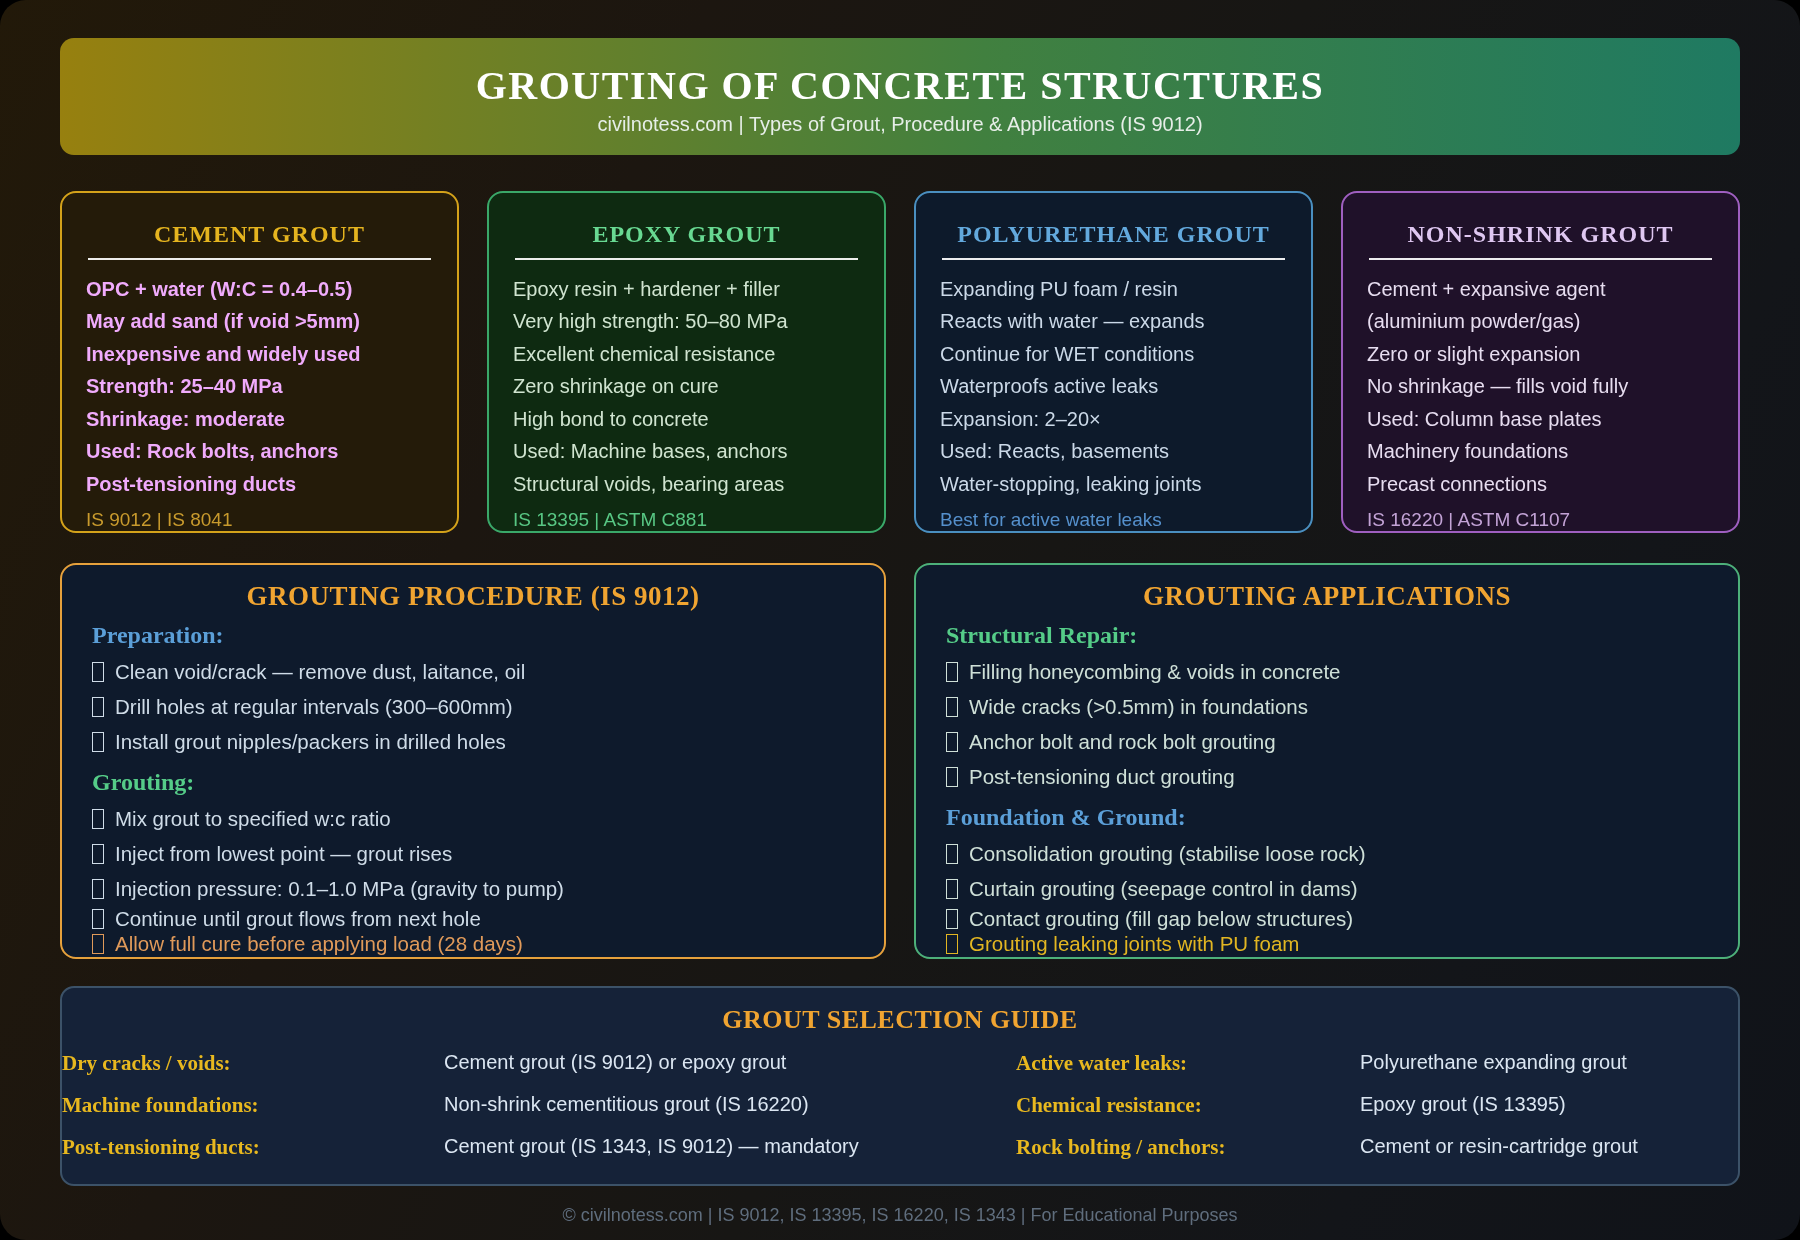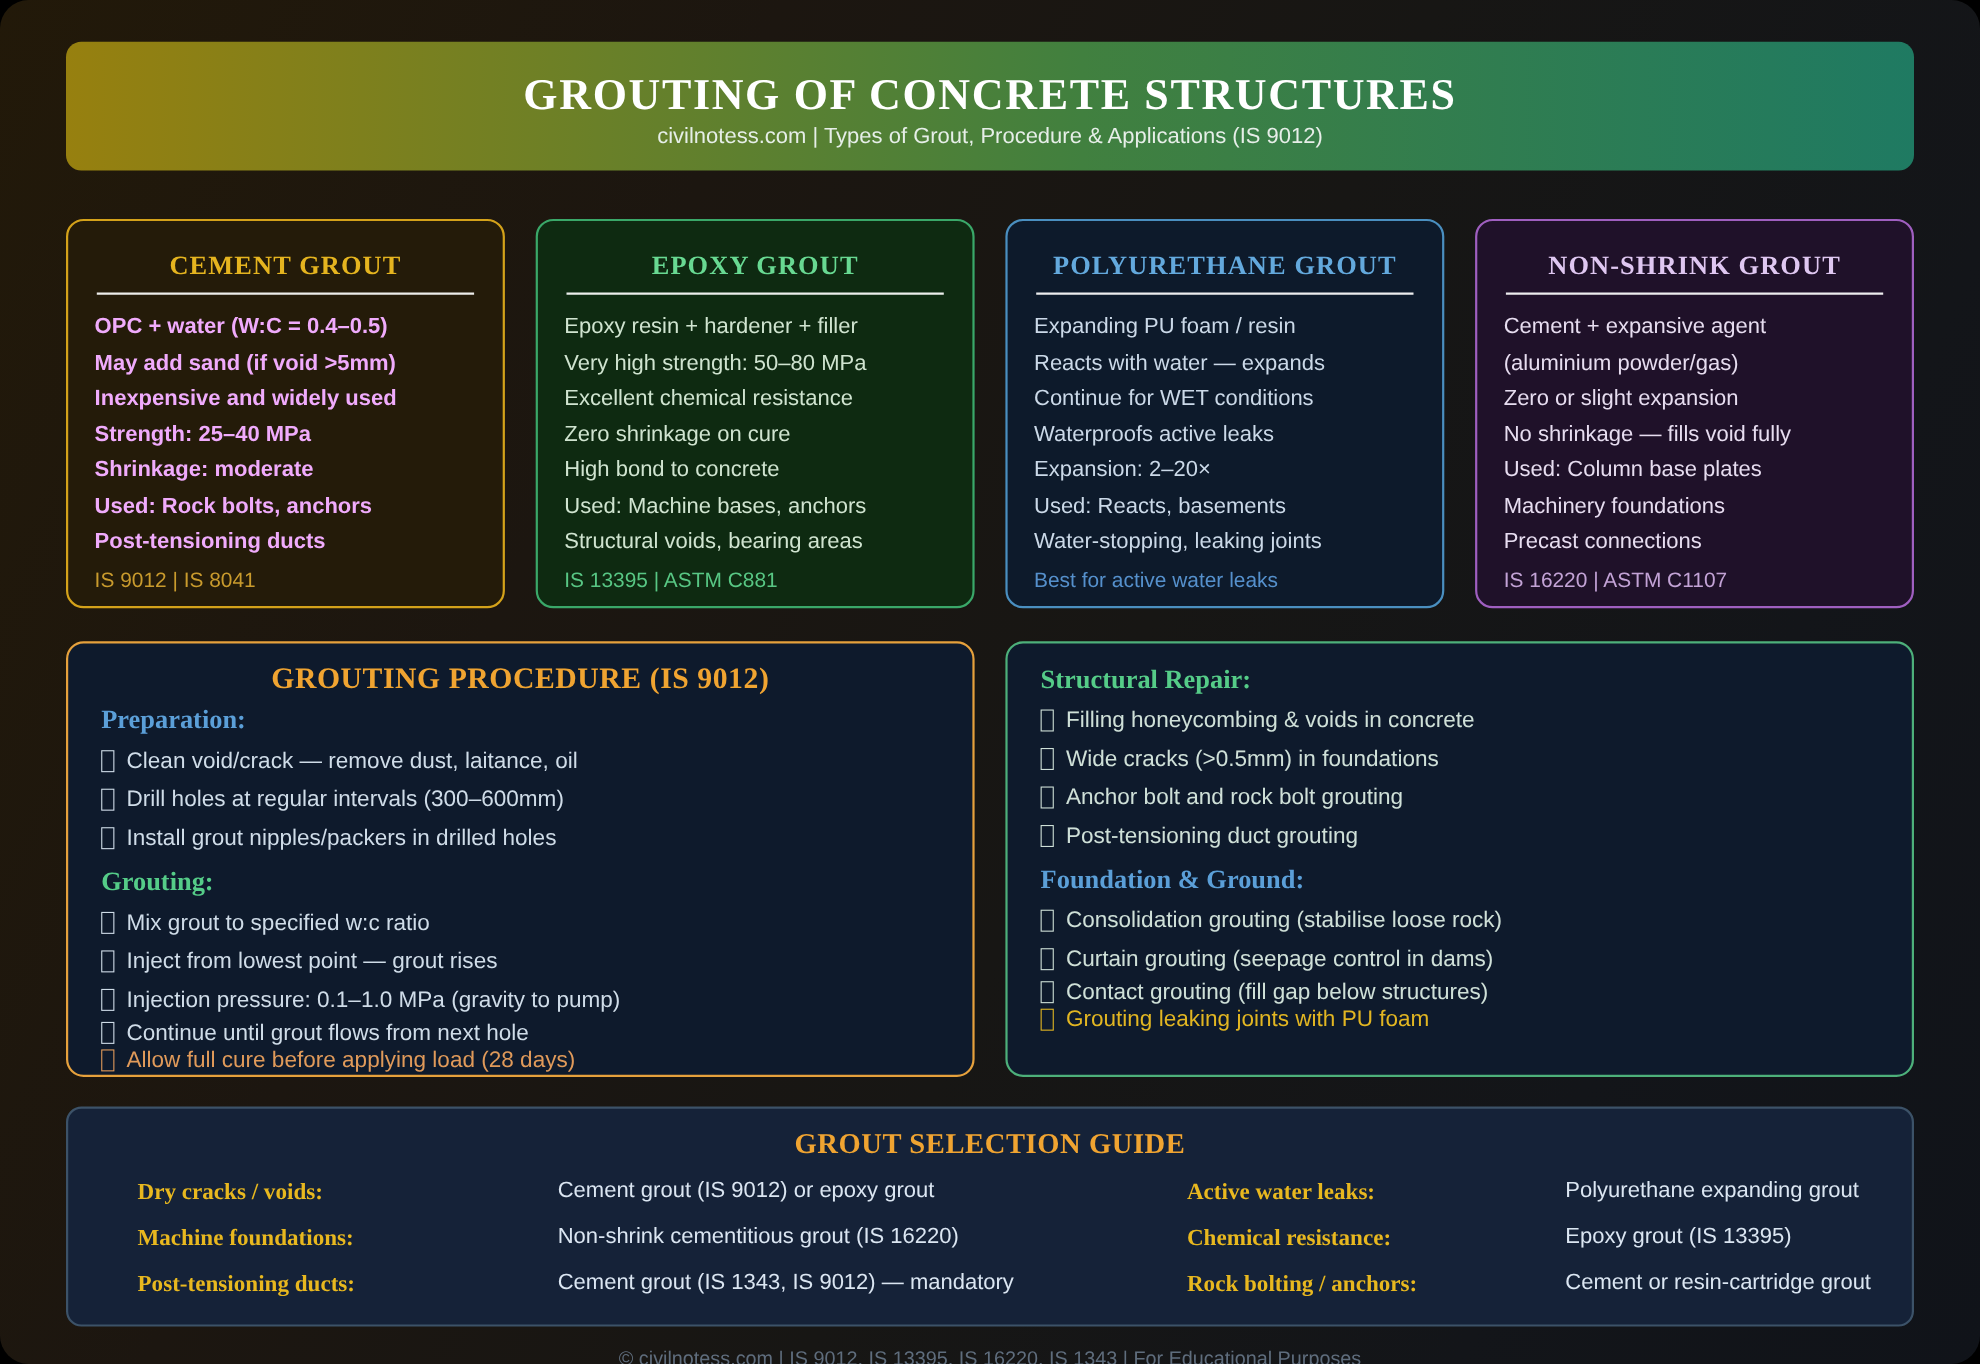--- a/index.html
+++ b/index.html
@@ -14,21 +14,21 @@
     margin:38px 60px 0; height:117px; border-radius:14px;
     background:linear-gradient(90deg,#97800f 0%,#41803f 55%,#1f7a62 100%);
     text-align:center; color:#fff;
   }
   .header h1 {
     margin:0; padding-top:24px;
     font-family:"Liberation Serif", serif; font-weight:bold; font-size:40px; letter-spacing:1.5px;
   }
   .header .subtitle { margin-top:4px; font-size:20px; color:#e6eee8; }
   
-  .cards-row { display:flex; gap:28px; margin:44px 60px 0; height:354px; }
+  .cards-row { display:flex; gap:28px; margin:24px 60px 0; height:354px;align-items:flex-end; }
   .gcard { flex:1; border-radius:16px; border:2.5px solid; padding:14px 24px 0; box-sizing:border-box; }
   .gtitle {
     text-align:center; font-family:"Liberation Serif", serif; font-weight:bold; font-size:24px;
     letter-spacing:1px; padding:14px 0 10px; border-bottom:2px solid rgba(255,255,255,0.92); margin:0 2px;
   }
   .glines { margin-top:13px; font-size:20px; }
   .gline { line-height:32.5px; white-space:nowrap; }
   .gfooter { margin-top:9px; font-size:19px; }
   .c-cement { background:#241b09; border-color:#d4a21a; }
   .c-cement .gtitle { color:#e5b41f; }
@@ -66,21 +66,21 @@
   .tofu { display:inline-block; width:12px; height:20px; border:1.5px solid currentColor; flex:none; box-sizing:border-box; }
   
   .sel-card {
     margin:27px 60px 0; height:200px; border-radius:14px; border:2px solid #3c5268;
     background:#152238; box-sizing:border-box; padding-top:17px;
   }
   .sel-title {
     text-align:center; font-family:"Liberation Serif", serif; font-weight:bold; font-size:26px;
     color:#f0a431; letter-spacing:0.5px; margin:0 0 16px;
   }
-  .sel-grid { display:grid; grid-template-columns:382px 572px 344px auto; row-gap:17px; padding-left:63px; }
+  .sel-grid { display:grid; grid-template-columns:382px 572px 344px auto; row-gap:17px; }
   .sel-label { font-family:"Liberation Serif", serif; font-weight:bold; font-size:21px; color:#e8b81f; white-space:nowrap; }
   .sel-value { font-size:20px; color:#dbe6f2; white-space:nowrap; }
   
   .page-footer { text-align:center; margin-top:19px; font-size:18px; color:#5f6d7d; }
 </style>
 </head>
 <body>
 
 <div class="page">
 
@@ -183,20 +183,21 @@
           <span class="tofu"></span>
           <span>Continue until grout flows from next hole</span>
         </div>
       <div class="item hl-proc">
           <span class="tofu"></span>
           <span>Allow full cure before applying load (28 days)</span>
         </div>
     </div>
 
     <div class="bigcard b-app">
+      <div class="bigtitle">GROUTING APPLICATIONS</div>
       <div class="sec-head head-green">Structural Repair:</div>
       <div class="item">
           <span class="tofu"></span>
           <span>Filling honeycombing &amp; voids in concrete</span>
         </div>
       <div class="item">
           <span class="tofu"></span>
           <span>Wide cracks (&gt;0.5mm) in foundations</span>
         </div>
       <div class="item">

